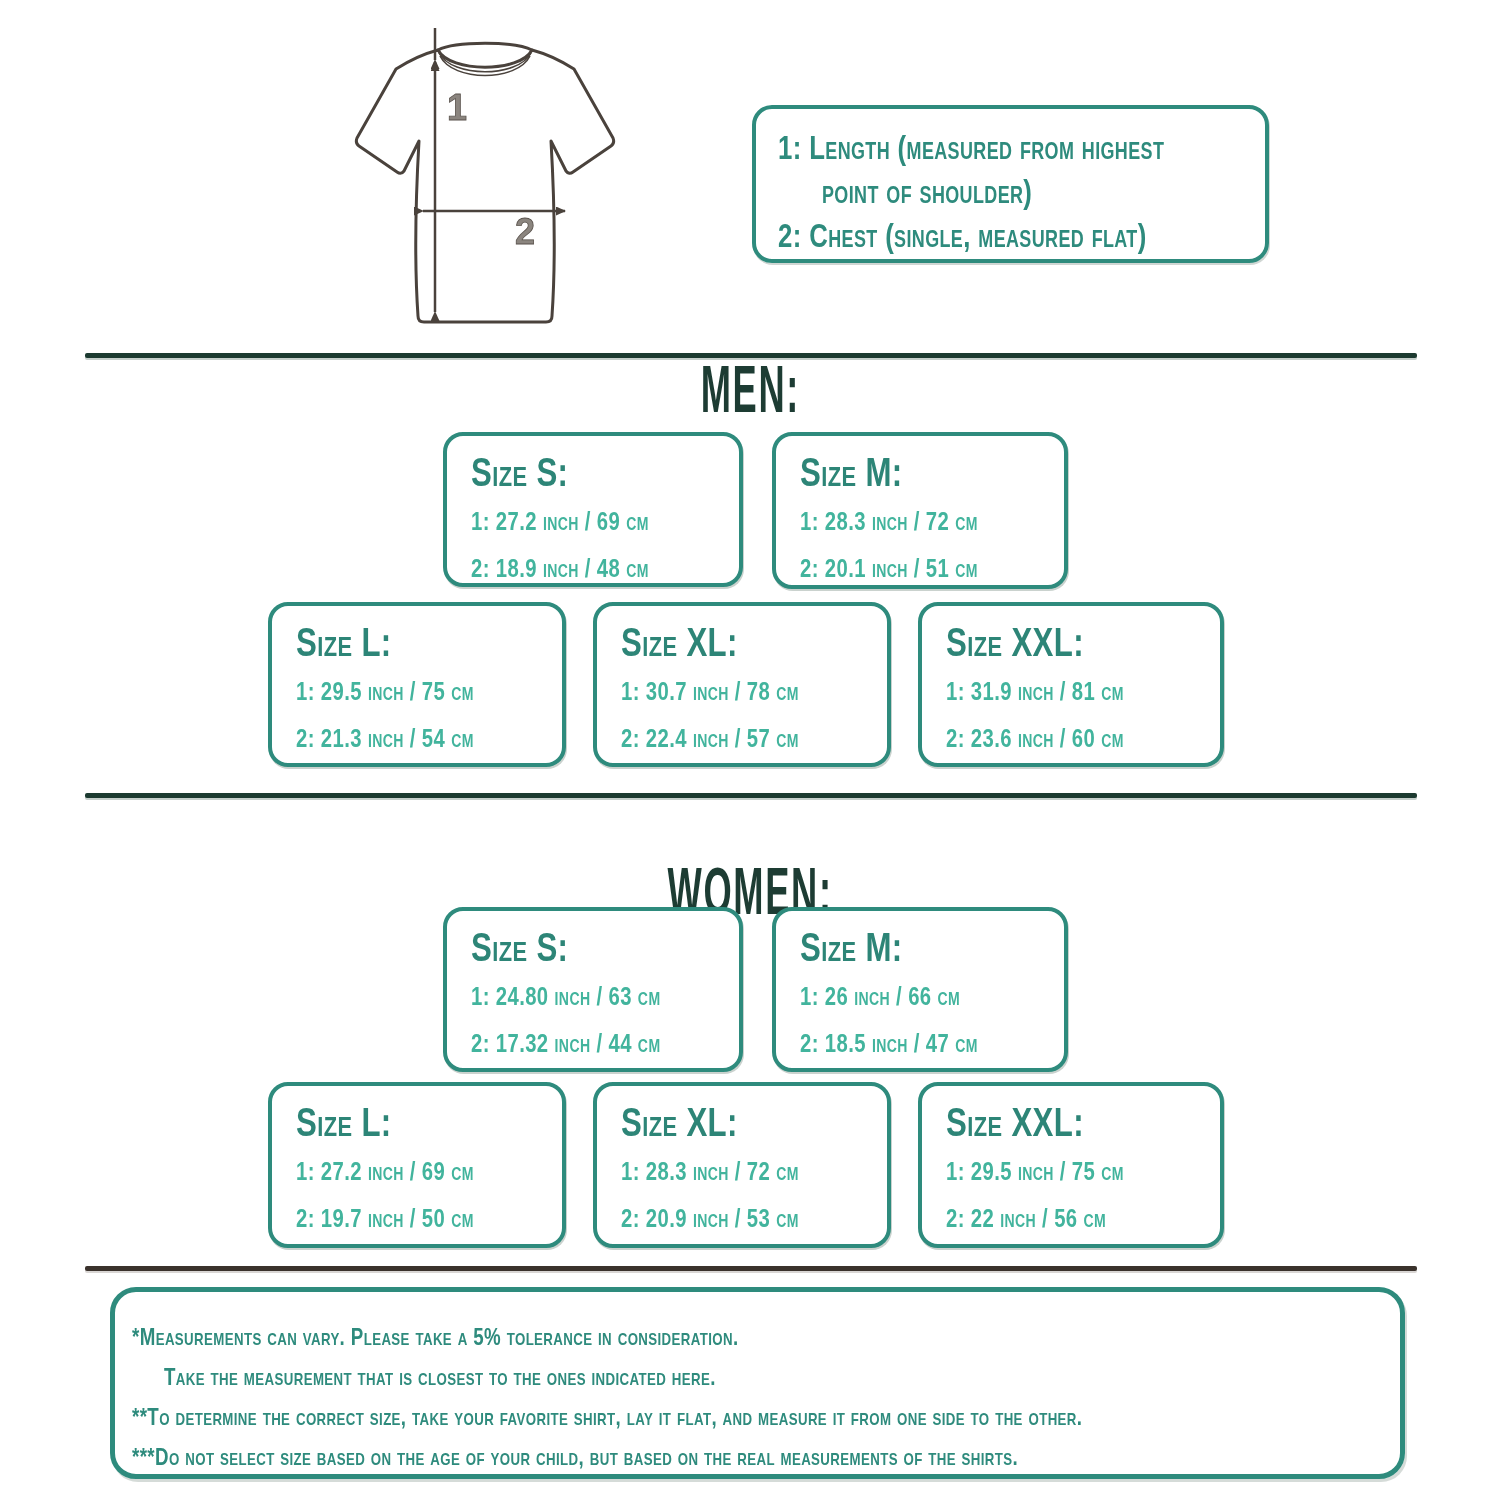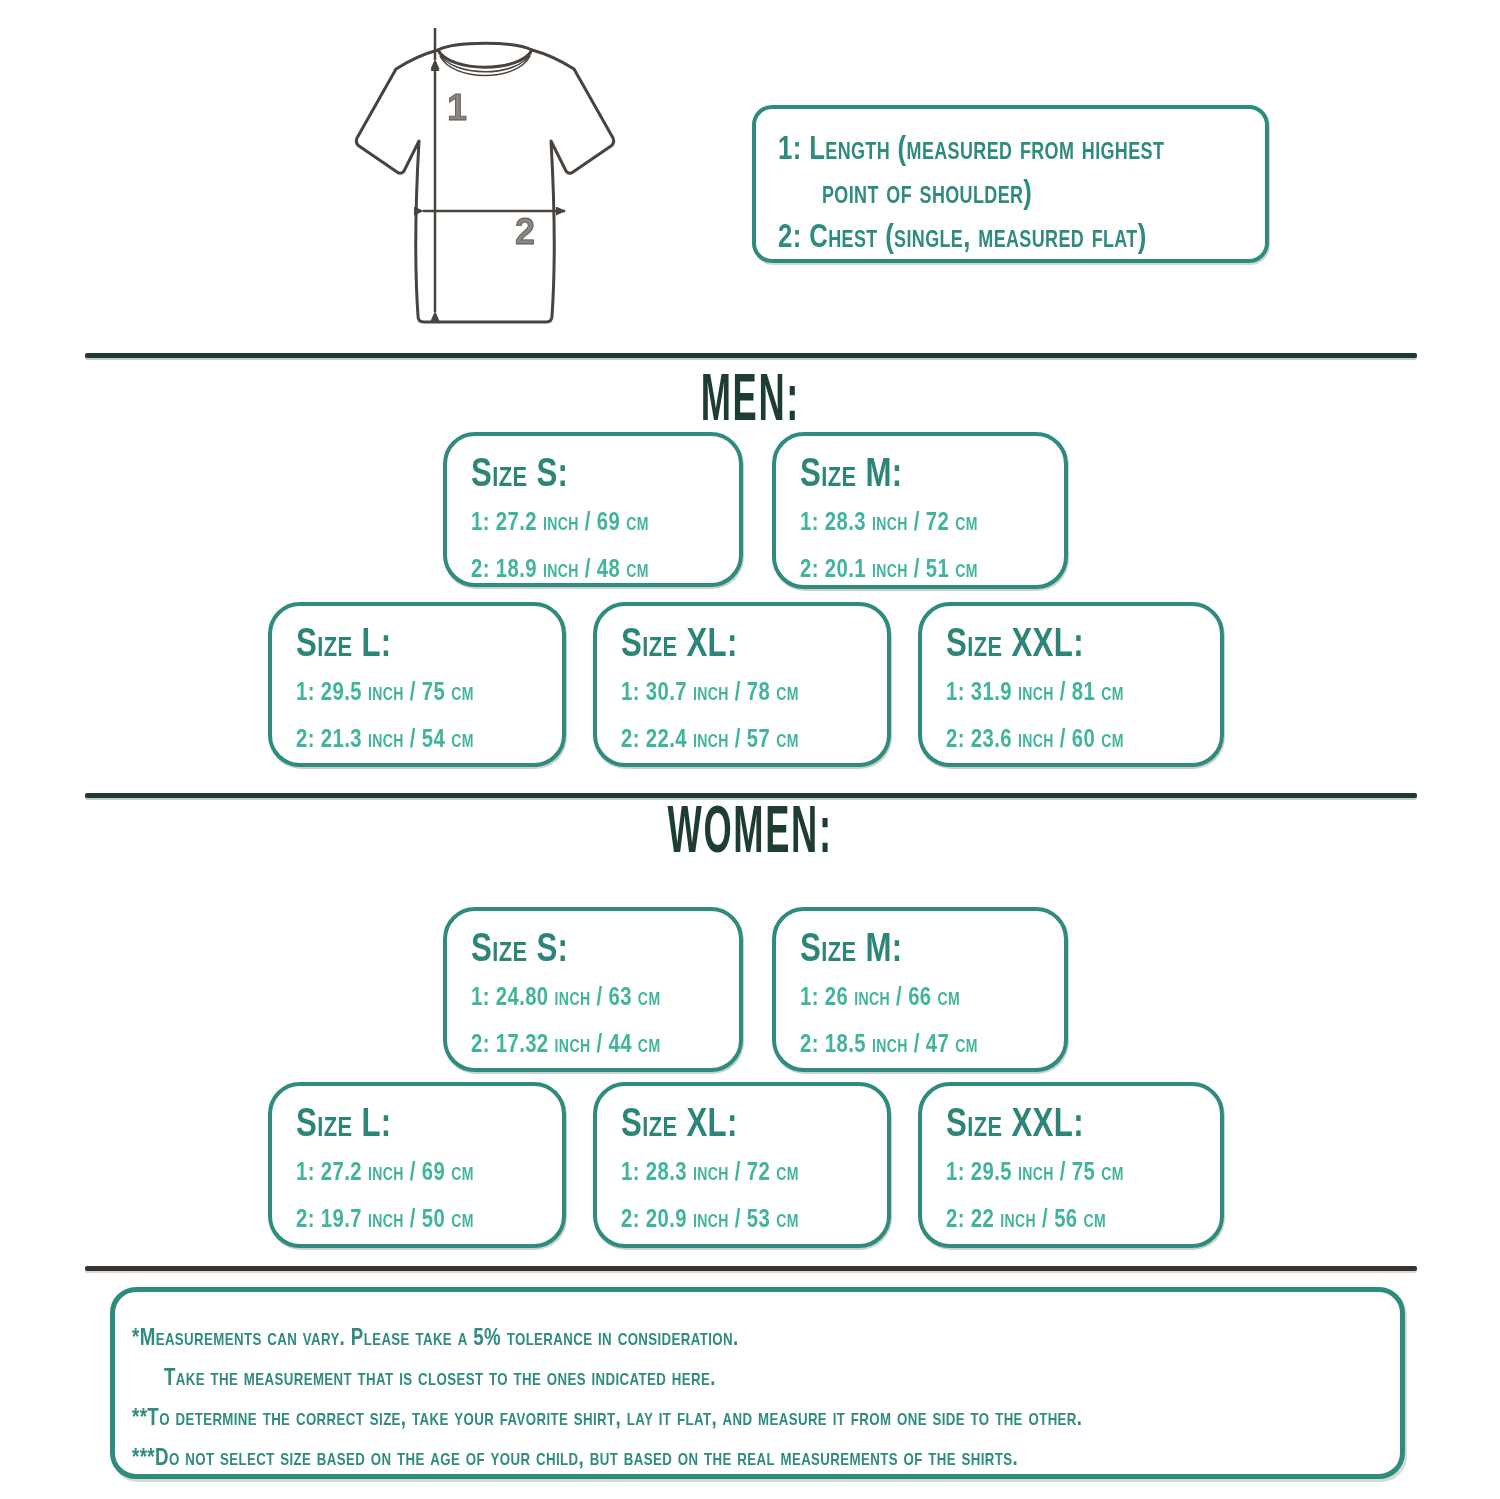--- a/index.html
+++ b/index.html
@@ -29,21 +29,21 @@
     padding:17px 0 0 22px; color:#2e8b7d; font-weight:bold;
     box-shadow:1px 2px 0 rgba(150,165,158,0.45);
     margin-left:32px;
   }
   .legend-line { font-size:33px; line-height:44px; }
   .legend-indent { padding-left:44px; }
 
   
   .size-box {
     position:absolute; background:#ffffff;
-    border:4px solid #2e8b7d; border-radius:32px; box-sizing:border-box;
+    border:4px solid #2e8b7d; border-radius:20px; box-sizing:border-box;
     padding:14px 0 0 24px; box-shadow:1px 2px 0 rgba(150,165,158,0.5);
   }
   .size-label { color:#2d8577; font-size:40px; font-weight:bold; line-height:44px; margin-bottom:4px; }
   .size-meas  { color:#42b49d; font-size:26px; font-weight:bold; line-height:47px; }
 
   
   .notes-box {
     position:absolute; left:110px; top:1287px; width:1295px; height:192px;
     border:5px solid #2e8b7d; border-radius:26px; box-sizing:border-box;
     padding:25px 0 0 17px; color:#2e8b7d; font-weight:bold;
@@ -87,21 +87,21 @@
   </div>
 
   <div class="legend-box">
     <div class="legend-line sc"><span class="cond">1: Length (measured from highest</span></div>
     <div class="legend-line sc legend-indent"><span class="cond">point of shoulder)</span></div>
     <div class="legend-line sc"><span class="cond">2: Chest (single, measured flat)</span></div>
   </div>
 
   <div class="divider d-green" style="top:353px;"></div>
 
-  <h2 class="heading" style="top:364px;"><span class="hcond">MEN:</span></h2>
+  <h2 class="heading" style="top:356px;"><span class="hcond">MEN:</span></h2>
 
   <div class="size-box" style="left:443px;top:432px;width:300px;height:155px;">
     <div class="size-label sc"><span class="cond">Size S:</span></div>
     <div class="size-meas sc"><span class="cond">1: 27.2 inch / 69 cm</span></div>
     <div class="size-meas sc"><span class="cond">2: 18.9 inch / 48 cm</span></div>
   </div>
   <div class="size-box" style="left:772px;top:432px;width:296px;height:157px;">
     <div class="size-label sc"><span class="cond">Size M:</span></div>
     <div class="size-meas sc"><span class="cond">1: 28.3 inch / 72 cm</span></div>
     <div class="size-meas sc"><span class="cond">2: 20.1 inch / 51 cm</span></div>
@@ -117,21 +117,21 @@
     <div class="size-meas sc"><span class="cond">2: 22.4 inch / 57 cm</span></div>
   </div>
   <div class="size-box" style="left:918px;top:602px;width:306px;height:165px;">
     <div class="size-label sc"><span class="cond">Size XXL:</span></div>
     <div class="size-meas sc"><span class="cond">1: 31.9 inch / 81 cm</span></div>
     <div class="size-meas sc"><span class="cond">2: 23.6 inch / 60 cm</span></div>
   </div>
 
   <div class="divider d-green" style="top:793px;"></div>
 
-  <h2 class="heading" style="top:796px;"><span class="hcond">WOMEN:</span></h2>
+  <h2 class="heading" style="top:858px;"><span class="hcond">WOMEN:</span></h2>
 
   <div class="size-box" style="left:443px;top:907px;width:300px;height:165px;">
     <div class="size-label sc"><span class="cond">Size S:</span></div>
     <div class="size-meas sc"><span class="cond">1: 24.80 inch / 63 cm</span></div>
     <div class="size-meas sc"><span class="cond">2: 17.32 inch / 44 cm</span></div>
   </div>
   <div class="size-box" style="left:772px;top:907px;width:296px;height:165px;">
     <div class="size-label sc"><span class="cond">Size M:</span></div>
     <div class="size-meas sc"><span class="cond">1: 26 inch / 66 cm</span></div>
     <div class="size-meas sc"><span class="cond">2: 18.5 inch / 47 cm</span></div>

